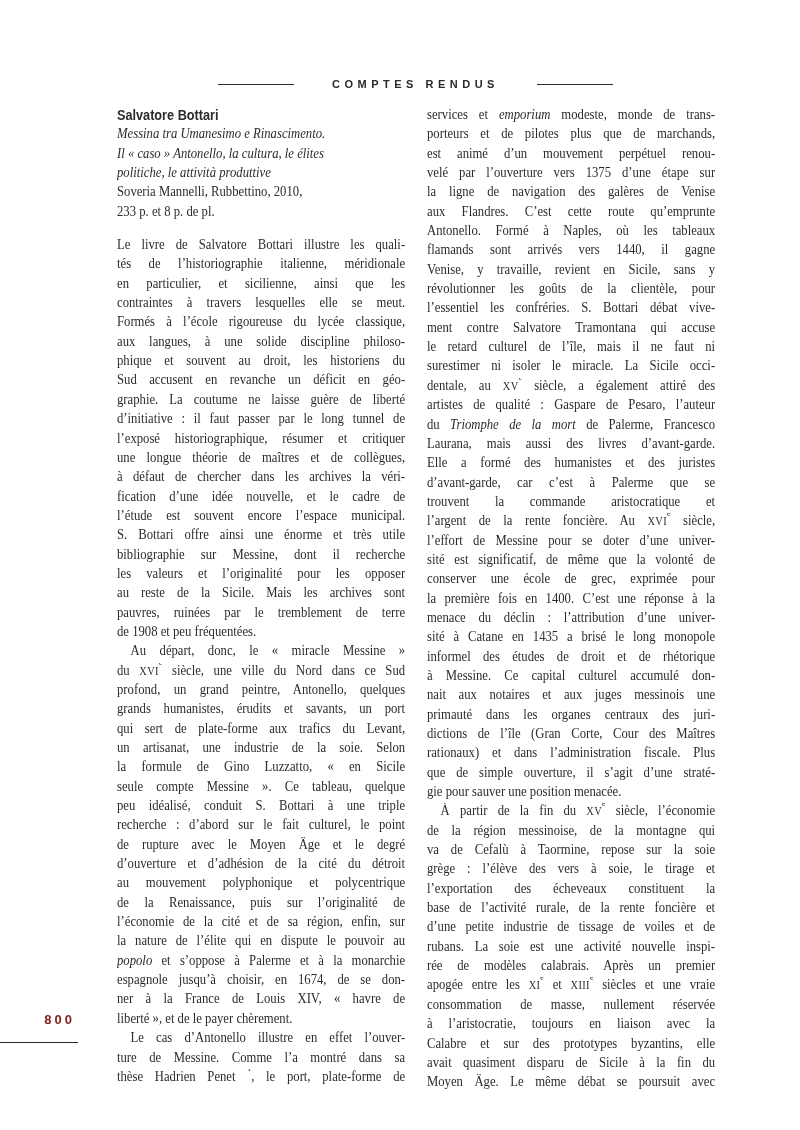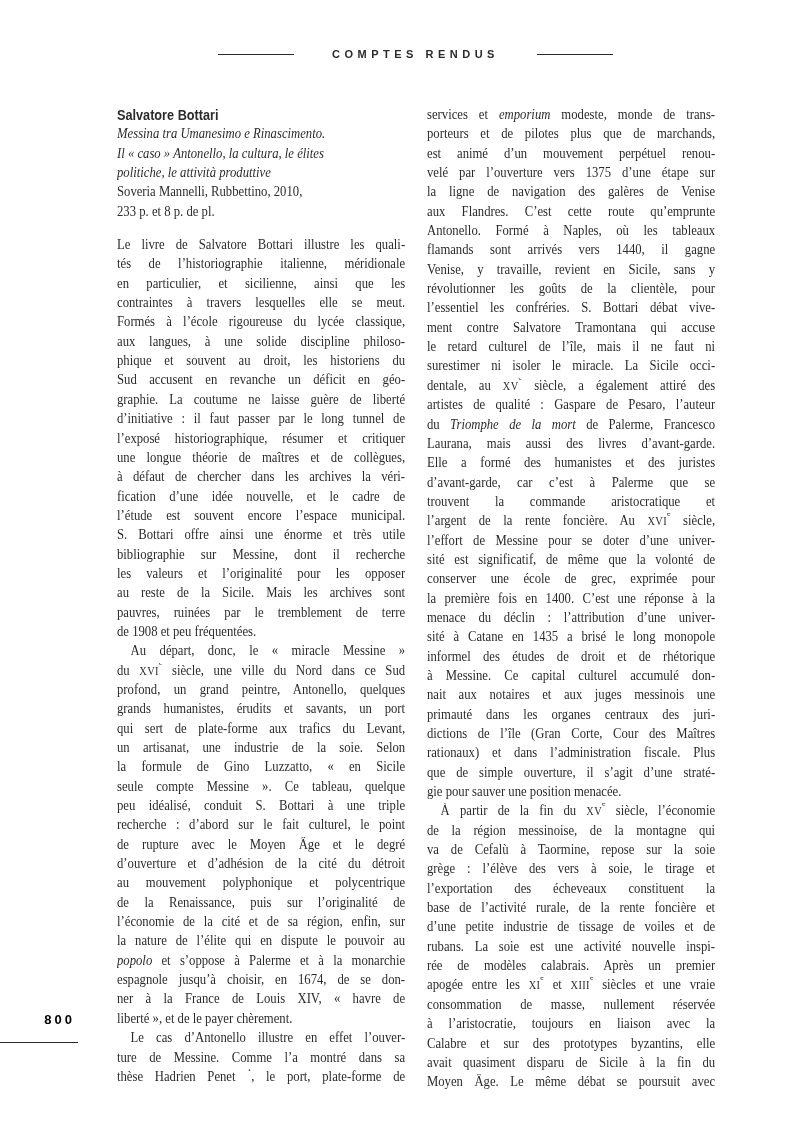--- a/index.html
+++ b/index.html
@@ -2,33 +2,33 @@
 <html><head>
 <meta charset="utf-8">
 <style>
   html,body { margin:0; padding:0; background:#ffffff; }
   .page {
     position:relative; width:800px; height:1130px; background:#ffffff;
     font-family:"Liberation Serif", serif; color:#2b2b2b; overflow:hidden;
   }
   
   .runhead {
-    position:absolute; top:48px; left:117px; width:597px;
+    position:absolute; top:78px; left:117px; width:597px;
     display:flex; align-items:center; justify-content:center; gap:38px;
   }
   .runhead .rule { width:76px; height:0; border-top:1.5px solid #2b2b2b; }
   .runhead .htitle {
     font-family:"Liberation Sans", sans-serif; font-size:11px; font-weight:bold;
     letter-spacing:4.5px; color:#2b2b2b; white-space:nowrap;
   }
   
   .pagenum {
     position:absolute; left:0; top:1012px; width:75px; text-align:right;
     font-family:"Liberation Sans", sans-serif; font-weight:bold; font-size:13px;
-    letter-spacing:3px; color:#000000; padding-right:3px;
+    letter-spacing:3px; color:#7f1d1d; padding-right:3px;
   }
   .pagenum-rule { position:absolute; left:0; top:1042px; width:78px; height:0; border-top:1.7px solid #2b2b2b; }
   
   .col { position:absolute; top:107px; width:318px; transform:scaleX(0.906); transform-origin:0 0; }
   .col-left  { left:117px; }
   .col-right { left:427px; }
   .tline, .line { height:19.35px; font-size:14px; overflow:hidden; }
   .titleblock .author { font-family:"Liberation Sans", sans-serif; font-weight:bold; font-size:14px; }
   .titleblock .ital { font-style:italic; }
   .body-text { margin-top:14px; }

